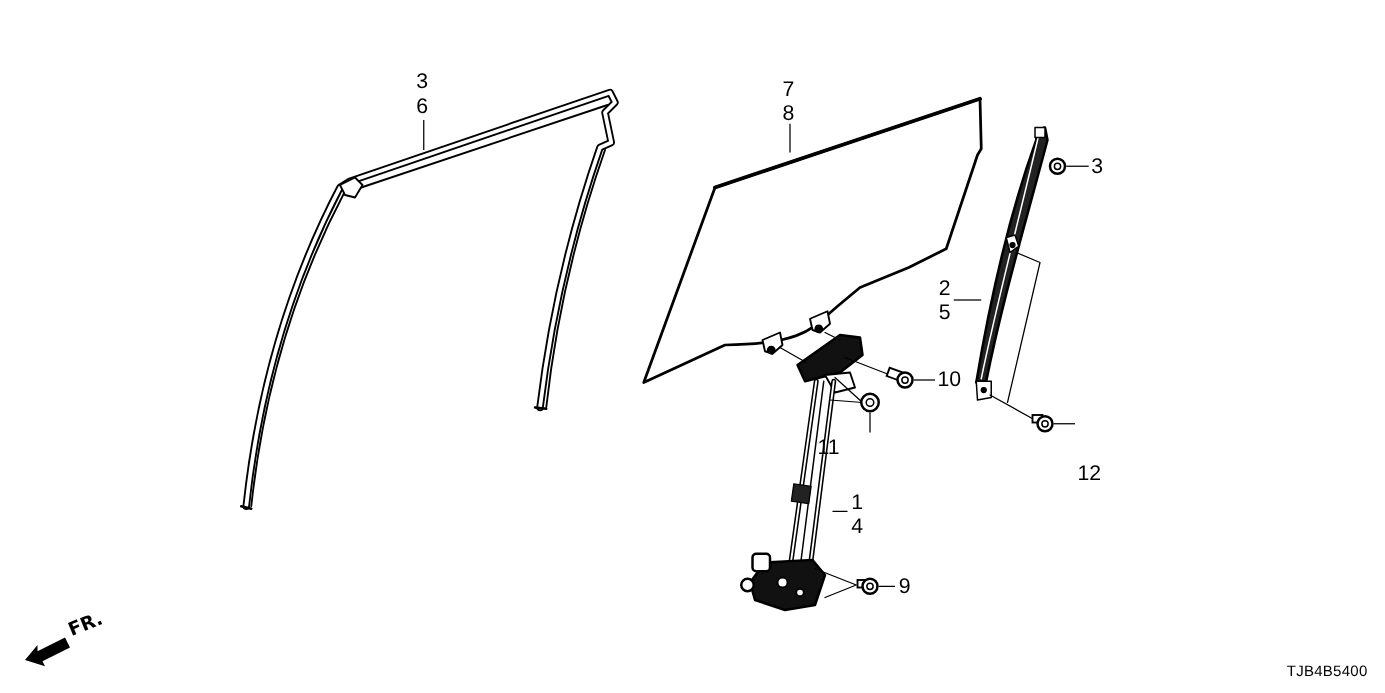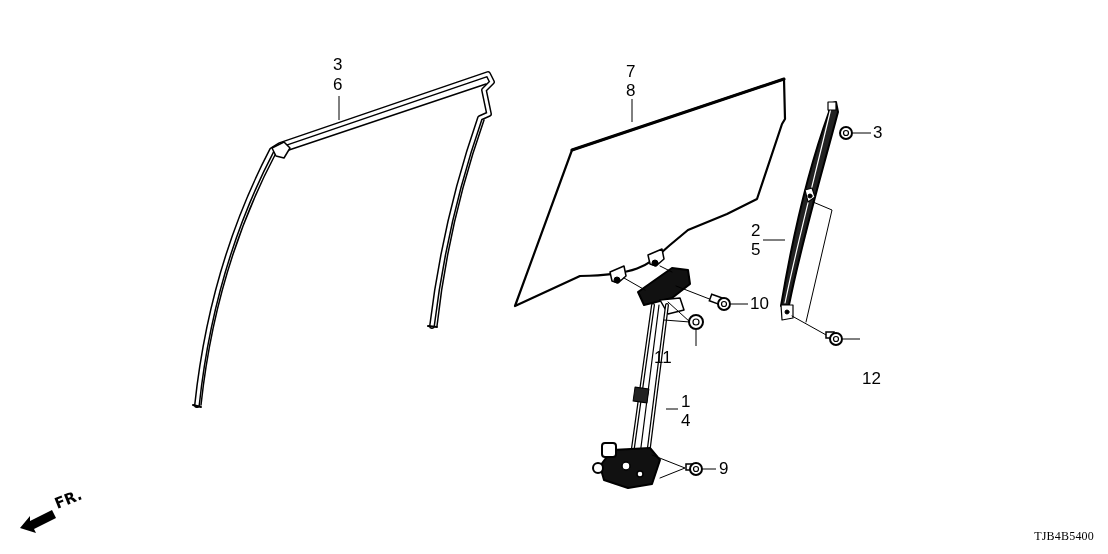--- a/index.html
+++ b/index.html
@@ -1,19 +1,19 @@
 <!DOCTYPE html>
 <html><head>
   <meta charset="utf-8">
   <style>
     html, body { margin: 0; padding: 0; background: #ffffff; }
     body { width: 1108px; height: 554px; position: relative; overflow: hidden; font-family: "Liberation Sans", sans-serif; }
     #diagram { position: absolute; left: 0; top: 0; width: 1108px; height: 554px; }
     .callout { position: absolute; font-family: "Liberation Sans", sans-serif; font-size: 17px; color: #000; line-height: 18px; text-align: center; }
-    .diag-code { position: absolute; right: 14px; bottom: 10px; font-family: Liberation Serif, serif; font-size: 12px; color: #000; letter-spacing: 0.2px; }
+    .diag-code { position: absolute; right: 14px; bottom: 10px; font-family: Liberation Sans, sans-serif; font-size: 12px; color: #000; letter-spacing: 0.2px; }
     .fr-label { position: absolute; left: 52px; top: 496px; font-family: "DejaVu Sans", sans-serif; font-weight: bold; font-size: 15px; transform: rotate(-22deg); transform-origin: left top; }
   </style>
 </head>
 <body>
 
 <svg id="diagram" viewBox="0 0 1108 554" xmlns="http://www.w3.org/2000/svg">
 
   <g fill="none" stroke="#000" stroke-linecap="round" stroke-linejoin="round">
     <path d="M197,405 C205,330 225,240 272,150 L280,145 L488,74 L492,82 L484,90 L489,114 L480,118 C455,190 440,260 432,326" stroke-width="6"></path>
     <path d="M197,405 C205,330 225,240 272,150 L280,145 L488,74 L492,82 L484,90 L489,114 L480,118 C455,190 440,260 432,326" stroke-width="3" stroke="#fff"></path>

